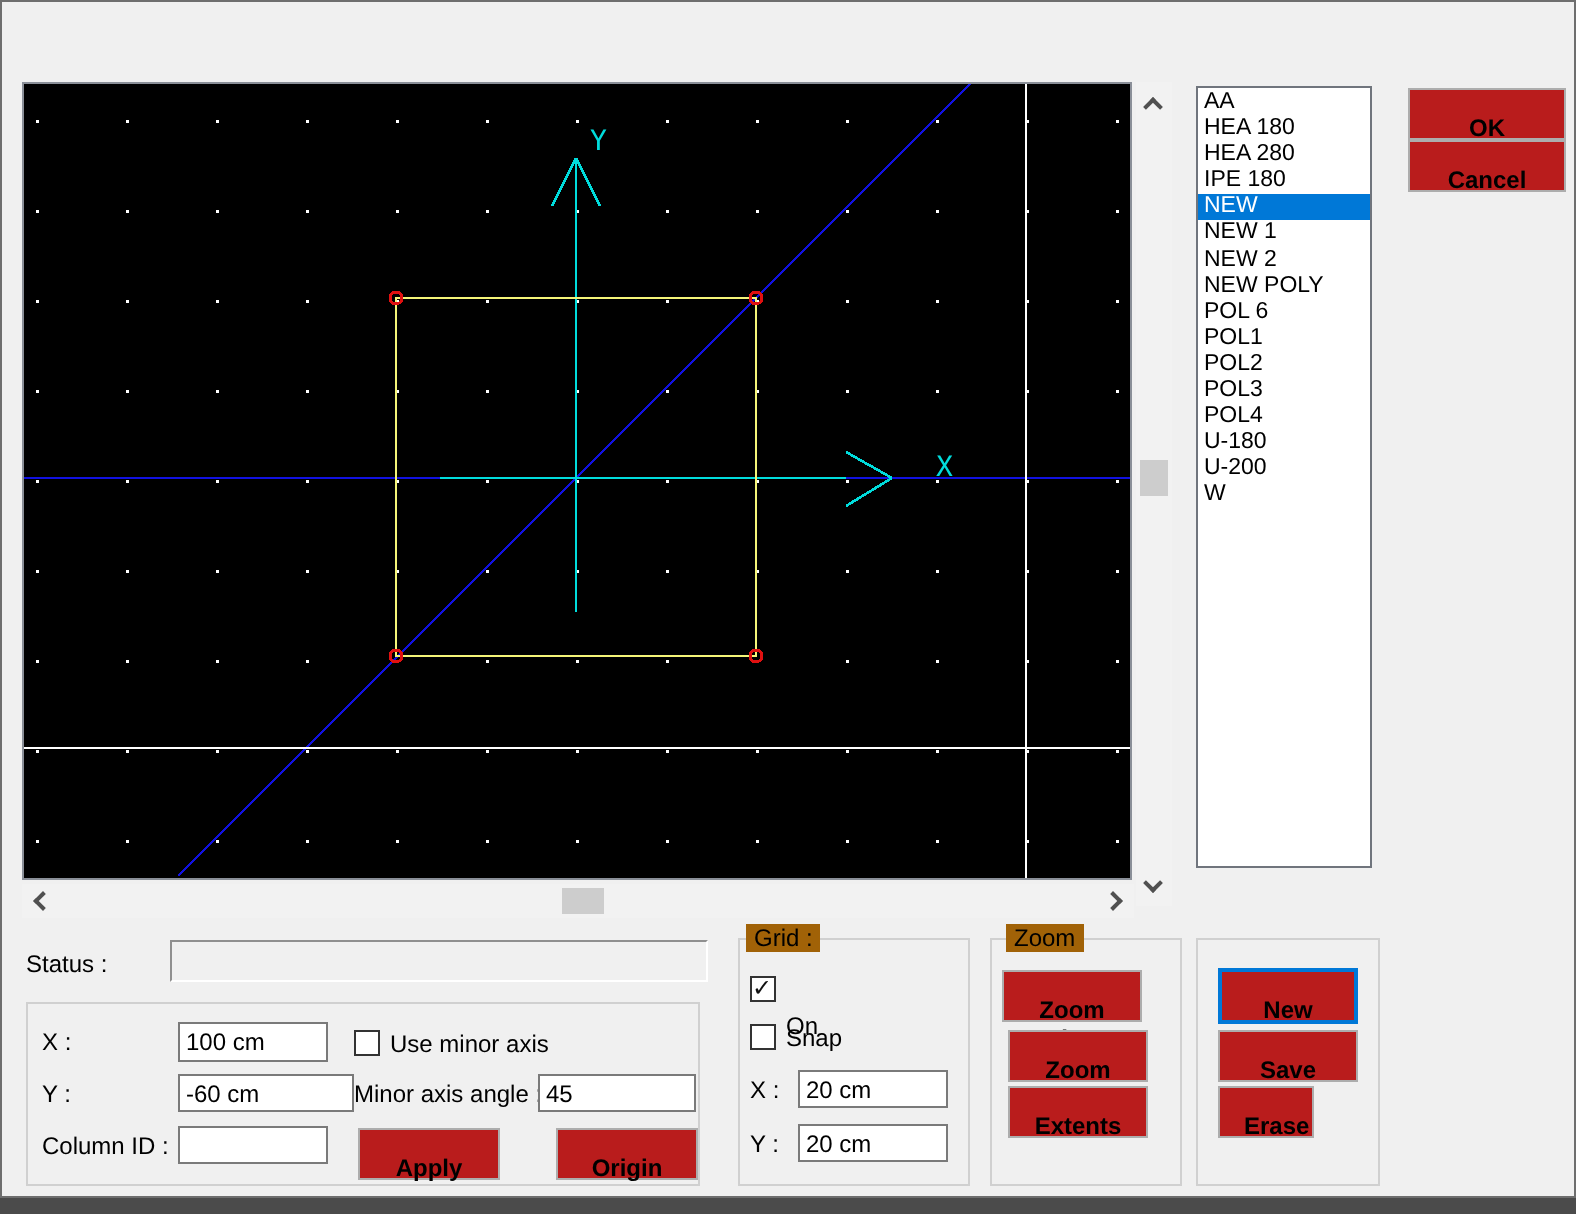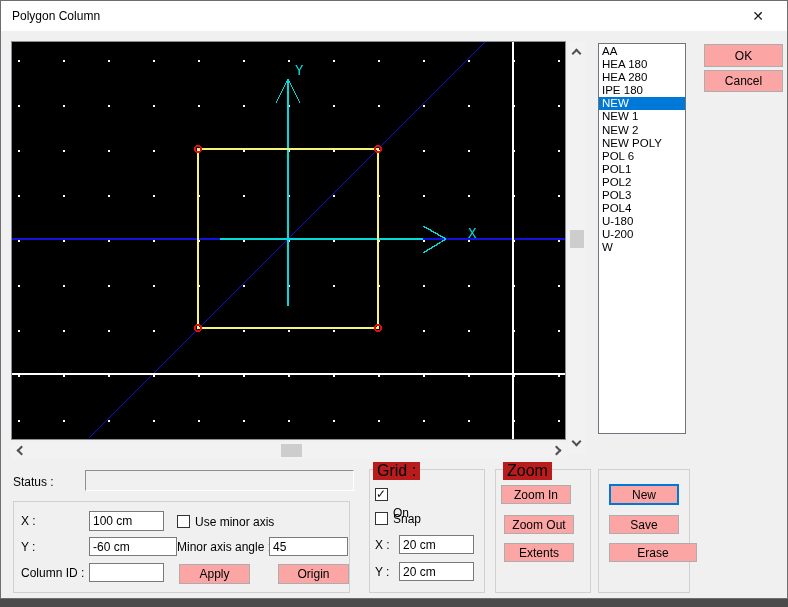--- a/index.html
+++ b/index.html
@@ -33,73 +33,67 @@
   .chev-left  { left:7px; top:5px; transform:rotate(45deg); }
   .chev-right { right:7px; top:5px; transform:rotate(225deg); }
 
   
   .listbox { position:absolute; left:597px; top:42px; width:88px; height:391px; background:#fff;
              border:1px solid #70757d; overflow:hidden; padding-top:1px; }
   .lb-item { height:13.1px; line-height:13.1px; padding-left:3px; font-size:11.5px; white-space:nowrap; }
   .lb-item.selected { background:#0078d7; color:#fff; }
 
   
-  .btn { position:absolute; background:#fca5a5; border:1px solid #adadad; text-align:center;
-         font-size:12px; font-family:"Liberation Sans",sans-serif; padding:0; }
+  .btn { position:absolute; background:#b91c1c; border:1px solid #adadad; text-align:center;
+         font-size:12px; font-family:"Liberation Sans",sans-serif; padding:12px;font-weight:bold; }
   .btn-ok     { left:703px; top:43px;  width:79px; height:23px; }
   .btn-cancel { left:703px; top:69px;  width:79px; height:22px; }
   .btn-apply  { left:178px; top:563px; width:71px; height:20px; }
   .btn-origin { left:277px; top:563px; width:71px; height:20px;text-align:center; }
   .btn-zin    { left:500px; top:484px; width:70px; height:19px; }
   .btn-zout   { left:503px; top:514px; width:70px; height:19px; }
   .btn-ext    { left:503px; top:542px; width:70px; height:19px; }
   .btn-new    { left:608px; top:483px; width:70px; height:21px; border:2px solid #0078d7; }
   .btn-save   { left:608px; top:514px; width:70px; height:19px; }
-  .btn-erase  { left:608px; top:542px; width:88px; height:19px; }
+  .btn-erase  { left:608px; top:542px; width:48px; height:19px; }
 
   
   .lbl { position:absolute; font-size:12px; white-space:nowrap; }
   .field { position:absolute; border:1px solid #7a7a7a; background:#fff; font-size:12px;
            font-family:"Liberation Sans",sans-serif; padding:0 0 0 3px; }
   .status-field { left:84px; top:469px; width:269px; height:21px; background:#f0f0f0;
                   border:1px solid; border-color:#8f8f8f #ffffff #ffffff #8f8f8f; }
   .x-input   { left:88px;  top:510px; width:75px; height:20px; }
   .y-input   { left:88px;  top:536px; width:88px; height:19px; }
   .cid-input { left:88px;  top:562px; width:75px; height:19px; }
   .maa-input { left:268px; top:536px; width:79px; height:19px; }
   .gx-input  { left:398px; top:534px; width:75px; height:19px; }
   .gy-input  { left:398px; top:561px; width:75px; height:19px; }
 
   
   .group { position:absolute; border:1px solid #d0d0d0; }
   .coords-group  { left:12px;  top:500px; width:337px; height:92px; }
   .grid-group    { left:368px; top:468px; width:116px; height:124px; }
   .zoom-group    { left:494px; top:468px; width:96px;  height:124px; }
   .actions-group { left:597px; top:468px; width:92px;  height:124px; }
-  .group-title { position:absolute; background:#b91c1c; padding:0 4px; font-size:16px; }
+  .group-title { position:absolute; background:#a16207; padding:0 4px; font-size:12px; }
 
   
   .checkbox { position:absolute; width:13px; height:13px; background:#fff; border:1px solid #333; }
   .checkbox.checked::after { content:"✓"; position:absolute; left:0px; top:-1px; font-size:12px;
                              line-height:13px; color:#111; }
   .cb-minor { left:176px; top:514px; }
   .cb-on    { left:374px; top:487px; }
   .cb-snap  { left:374px; top:511px; }
 </style>
 </head>
 <body>
 
 <div class="dialog">
 
-  <div class="titlebar">
-    <div class="title">Polygon Column</div>
-    <div class="close-btn">
-      <span>✕</span>
-    </div>
-  </div>
 
   <div class="canvas-frame">
     <svg width="553" height="397" shape-rendering="crispEdges">
         <line x1="0" y1="197" x2="553" y2="197" stroke="#1111e0" stroke-width="1.3"></line>
         <line x1="473" y1="0" x2="77" y2="396" stroke="#1111e0" stroke-width="1.3"></line>
         <line x1="501" y1="0" x2="501" y2="397" stroke="#ffffff" stroke-width="1.3"></line>
         <line x1="0" y1="332" x2="553" y2="332" stroke="#ffffff" stroke-width="1.3"></line>
         <rect x="6" y="18" width="1.6" height="1.6" fill="#ffffff"></rect>
         <rect x="6" y="63" width="1.6" height="1.6" fill="#ffffff"></rect>
         <rect x="6" y="108" width="1.6" height="1.6" fill="#ffffff"></rect>

